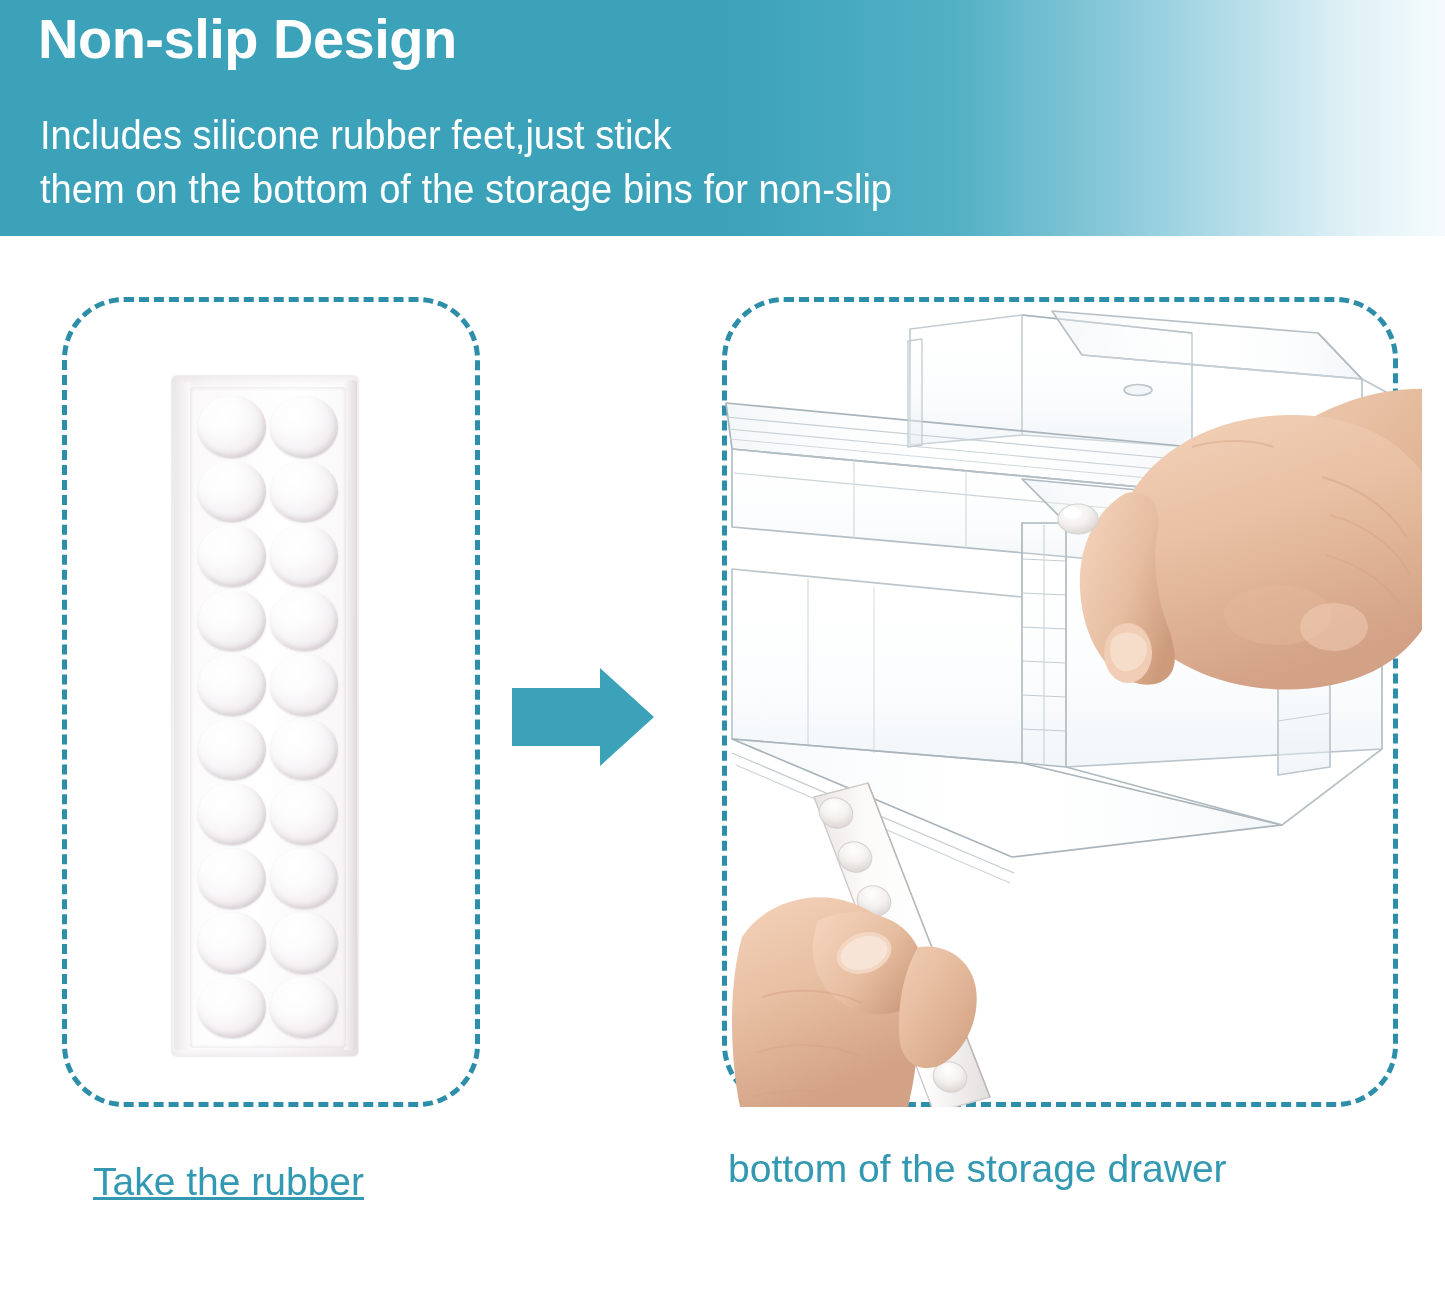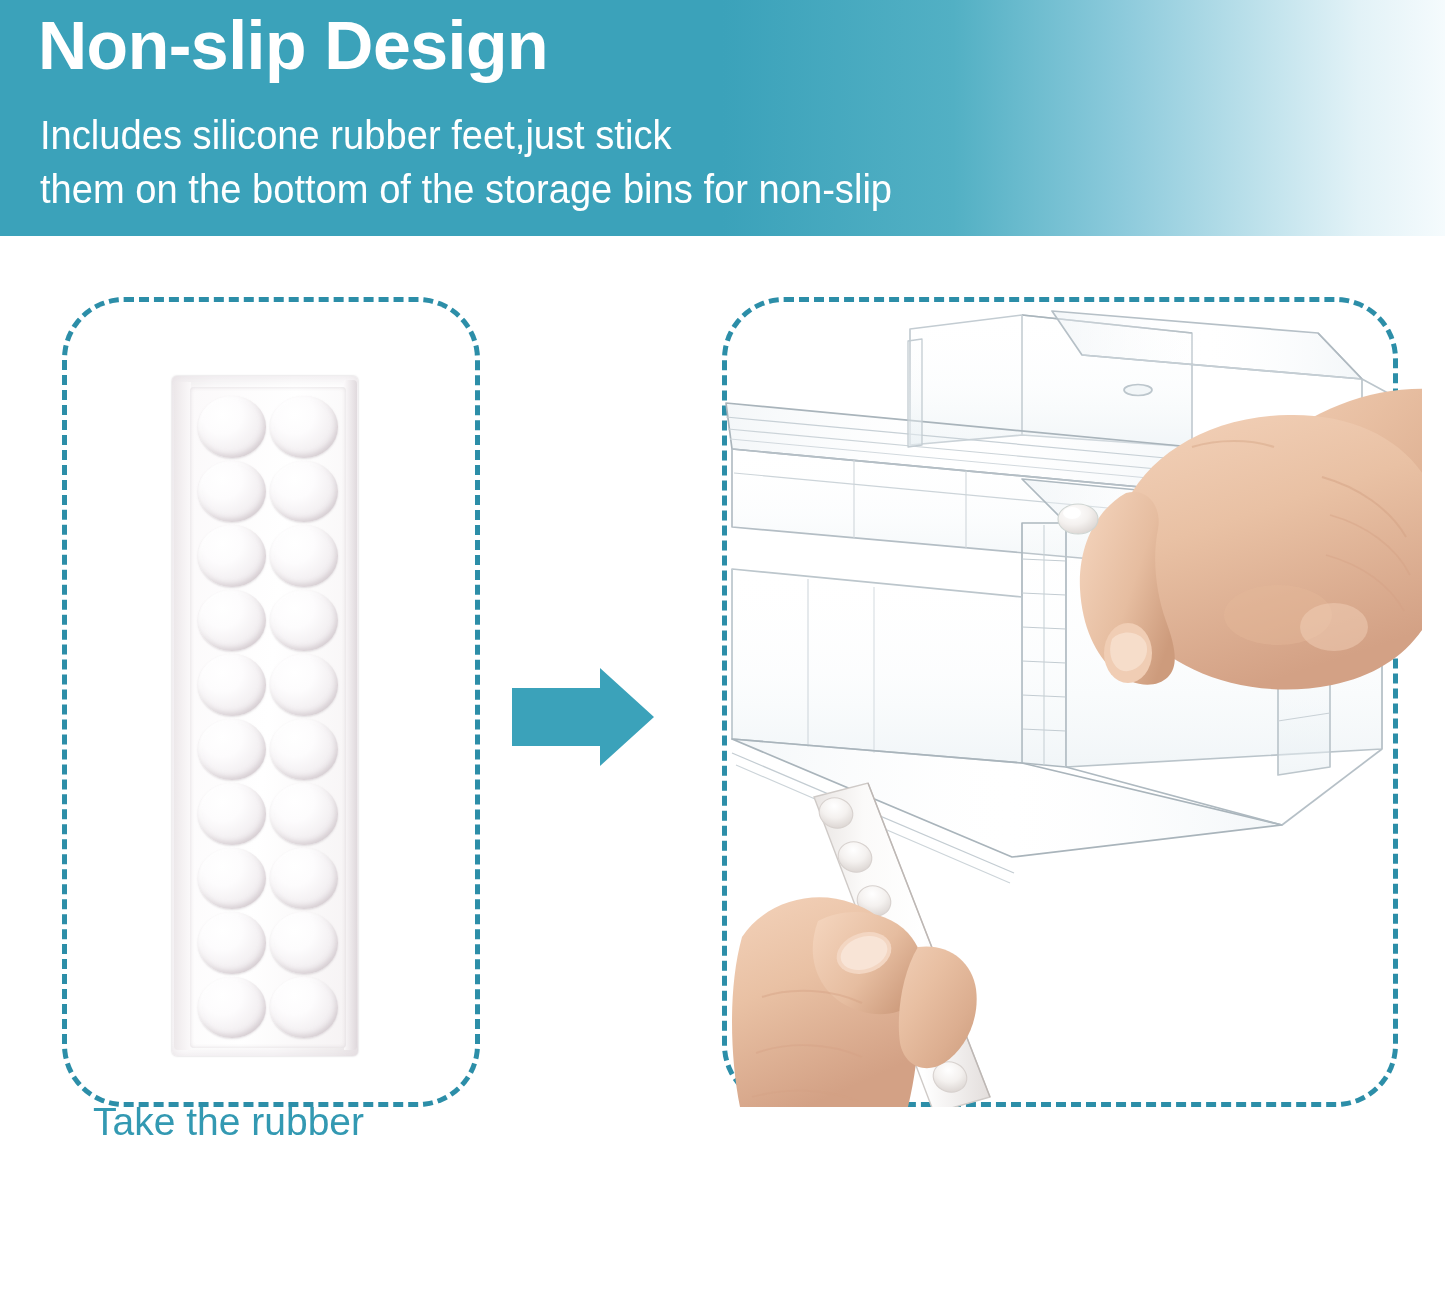--- a/index.html
+++ b/index.html
@@ -34,21 +34,21 @@
         #e2f2f7 94%,
         #f5fbfd 100%);
     overflow: hidden;
   }
 
   #header-title {
     position: absolute;
     left: 38px;
     top: 10px;
     color: #ffffff;
-    font-size: 68px;
+    font-size: 56px;
     font-weight: 700;
     letter-spacing: -0.5px;
     line-height: 1.05;
     white-space: nowrap;
     font-family: "Liberation Sans", sans-serif;
   }
 
   #header-subtitle {
     position: absolute;
     left: 40px;
@@ -170,22 +170,23 @@
   .caption {
     position: absolute;
     color: #3399b2;
     font-size: 39px;
     line-height: 50px;
     font-weight: 400;
     font-family: "Liberation Sans", sans-serif;
   }
   #caption-left {
     left: 93px;
-    top: 1097px;
+    top: 1157px;
     width: 400px;
+    text-decoration: underline;
   }
   #caption-right {
     left: 728px;
     top: 1144px;
     width: 690px;
     font-family: "Liberation Sans Narrow", "Liberation Sans", sans-serif;
   }
   .caption .cap-line { display: block; white-space: nowrap; }
 </style>
 </head>
@@ -399,15 +400,16 @@
       </g>
 
     </svg>
   </div>
 
   <div id="caption-left" class="caption">
     <span class="cap-line">Take the rubber</span>
   </div>
 
   <div id="caption-right" class="caption">
+    <span class="cap-line">bottom of the storage drawer</span>
   </div>
 
 </div>
 
 </body></html>

